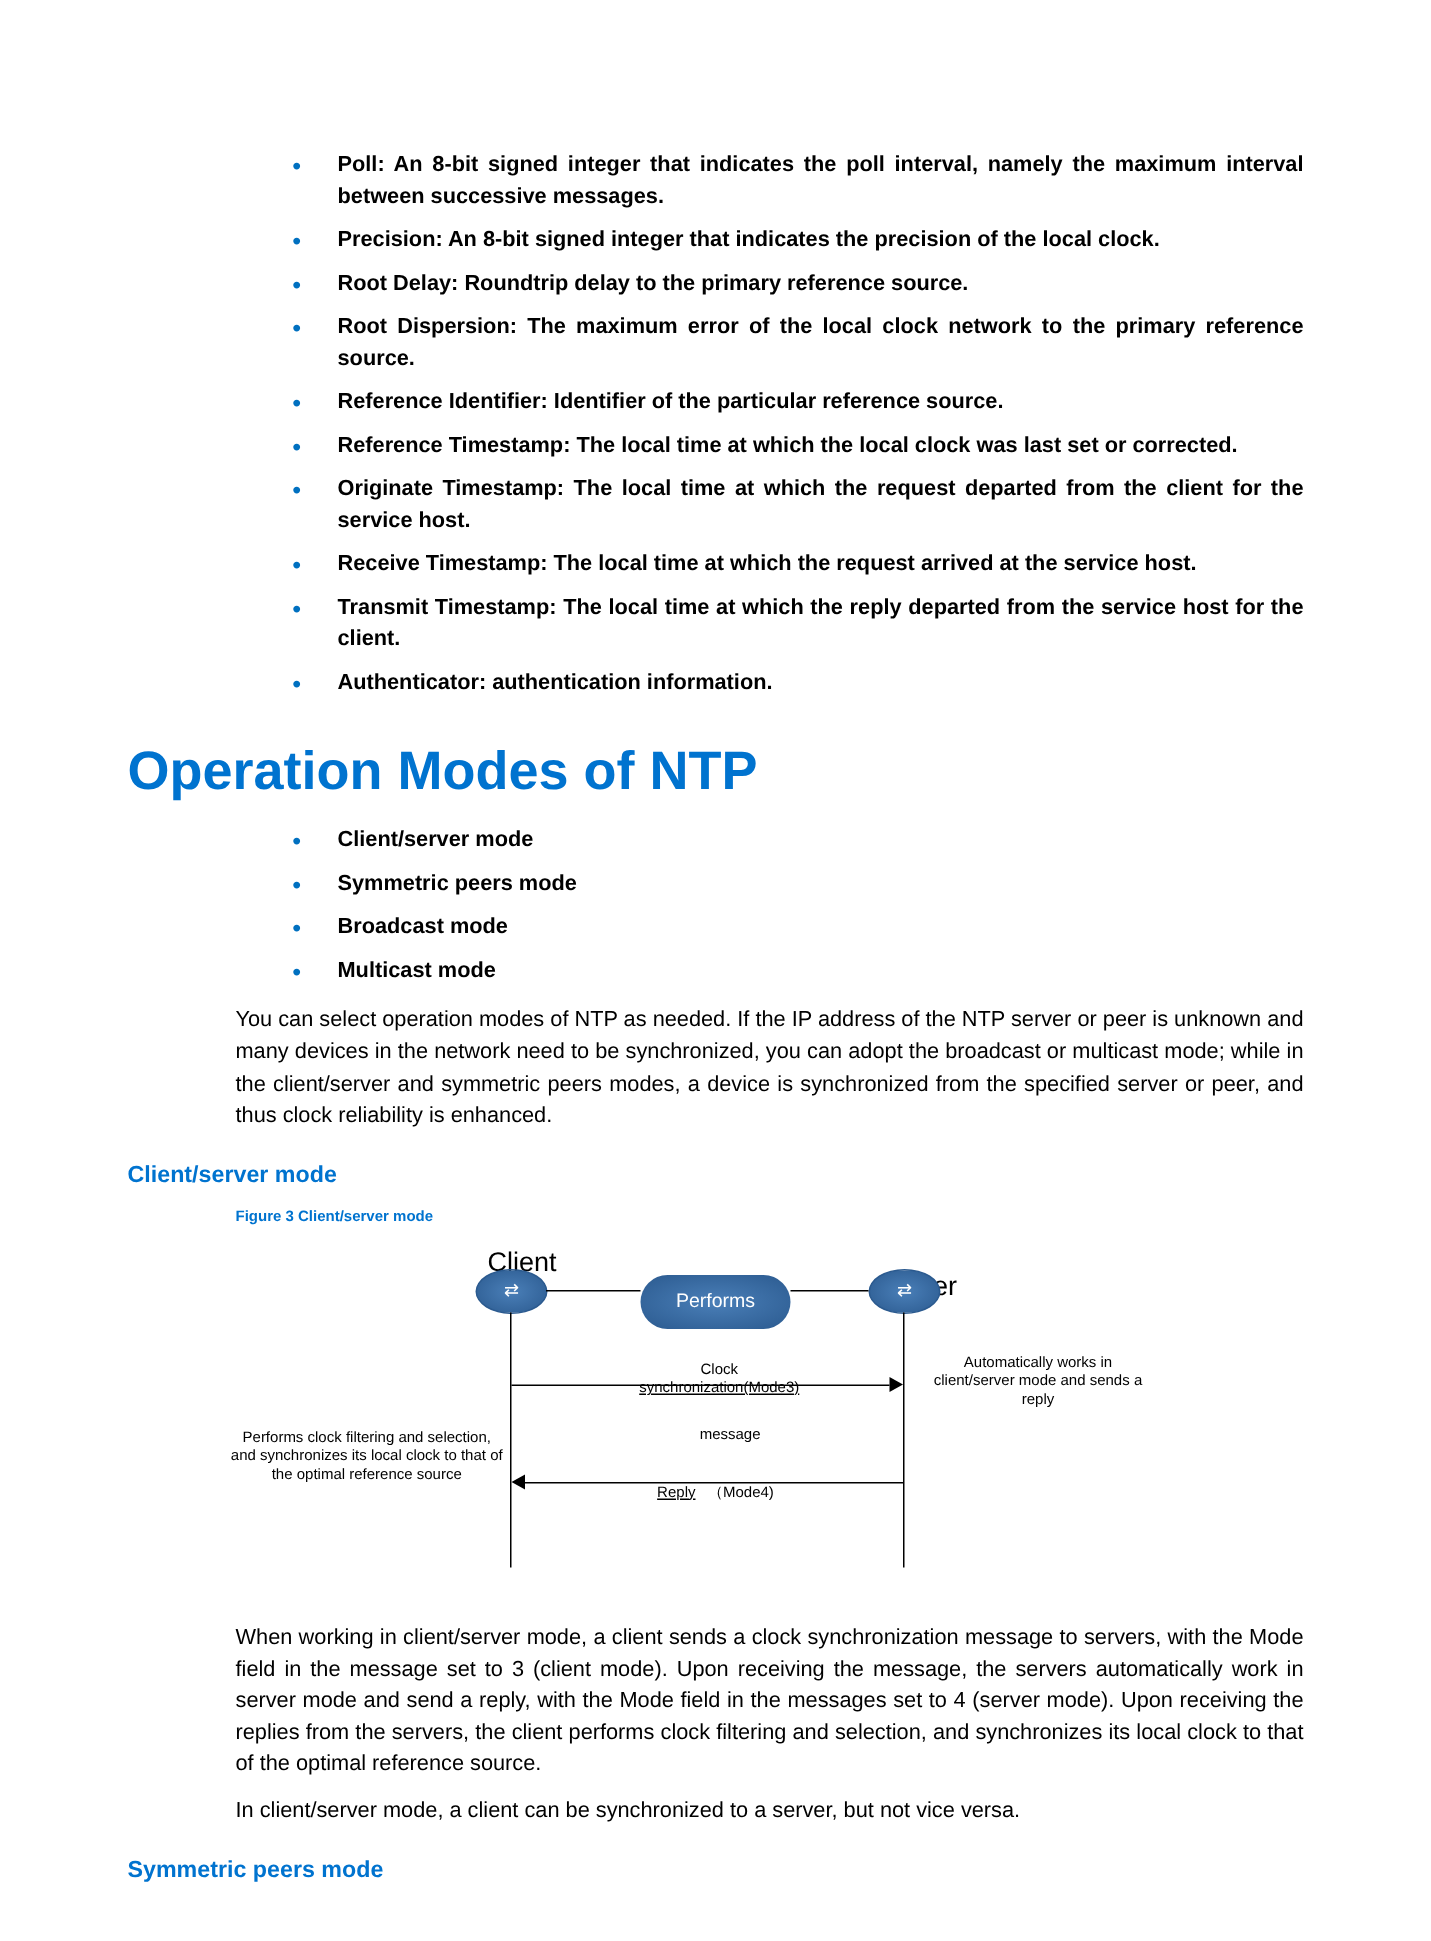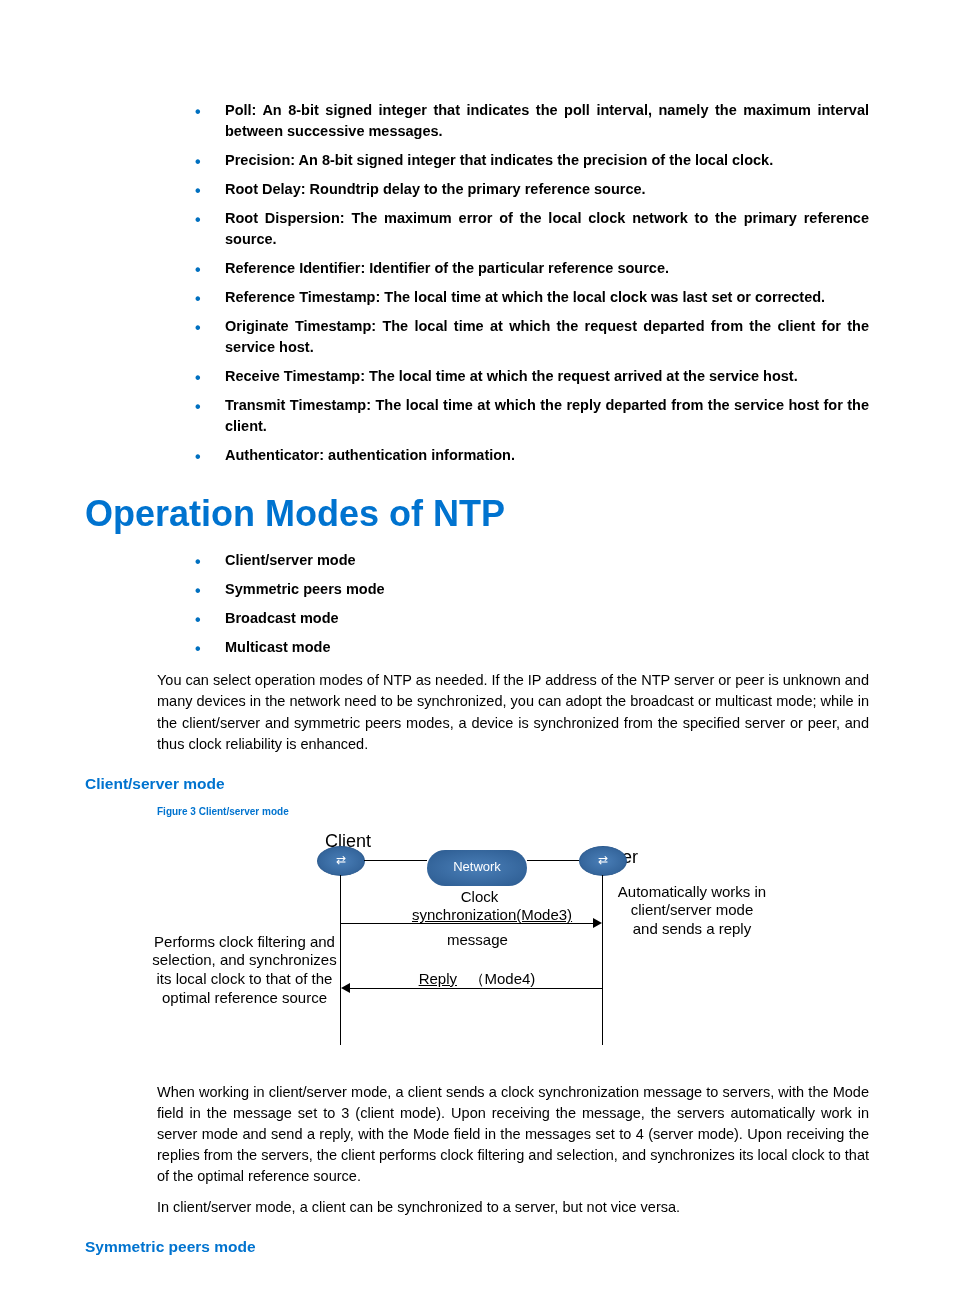--- a/index.html
+++ b/index.html
@@ -122,23 +122,24 @@
   }
   .arrow-head-l {
     position: absolute;
     width: 0; height: 0;
     border-top: 5px solid transparent;
     border-bottom: 5px solid transparent;
     border-right: 9px solid #000;
   }
   .fig-text {
     position: absolute;
-    font-size: 15px;
+    font-size: 10px;
     text-align: center;
     line-height: 1.25;
+    margin-top: 20px;
   }
   .fig-text.right {
     text-align: center;
   }
   .fig-text.left {
     text-align: center;
   }
   .page-num {
     text-align: center;
     font-size: 13px;
@@ -183,21 +184,21 @@
   <div class="fig-caption">Figure 3 Client/server mode</div>
 
   <div class="figure">
 
     <span class="dev-label" style="left:128px; top:0;">Client</span>
     <div class="router-icon" style="left:120px; top:18px;"></div>
 
     <span class="dev-label" style="left:388px; top:16px;text-align:right;">Server</span>
     <div class="router-icon" style="left:382px; top:18px;"></div>
 
-    <div class="network-cloud">Network</div>
+    <div class="network-cloud">Performs</div>
 
     <div class="hconn" style="left:167px; top:32px; width:63px;"></div>
     <div class="hconn" style="left:330px; top:32px; width:52px;"></div>
 
     <div class="vert-line" style="left:143px; top:47px; height:170px;"></div>
     <div class="vert-line" style="left:405px; top:47px; height:170px;"></div>
 
     <div class="arrow-line" style="left:144px; top:95px; width:252px;"></div>
     <div class="arrow-head-r" style="left:396px; top:90px;"></div>
 

